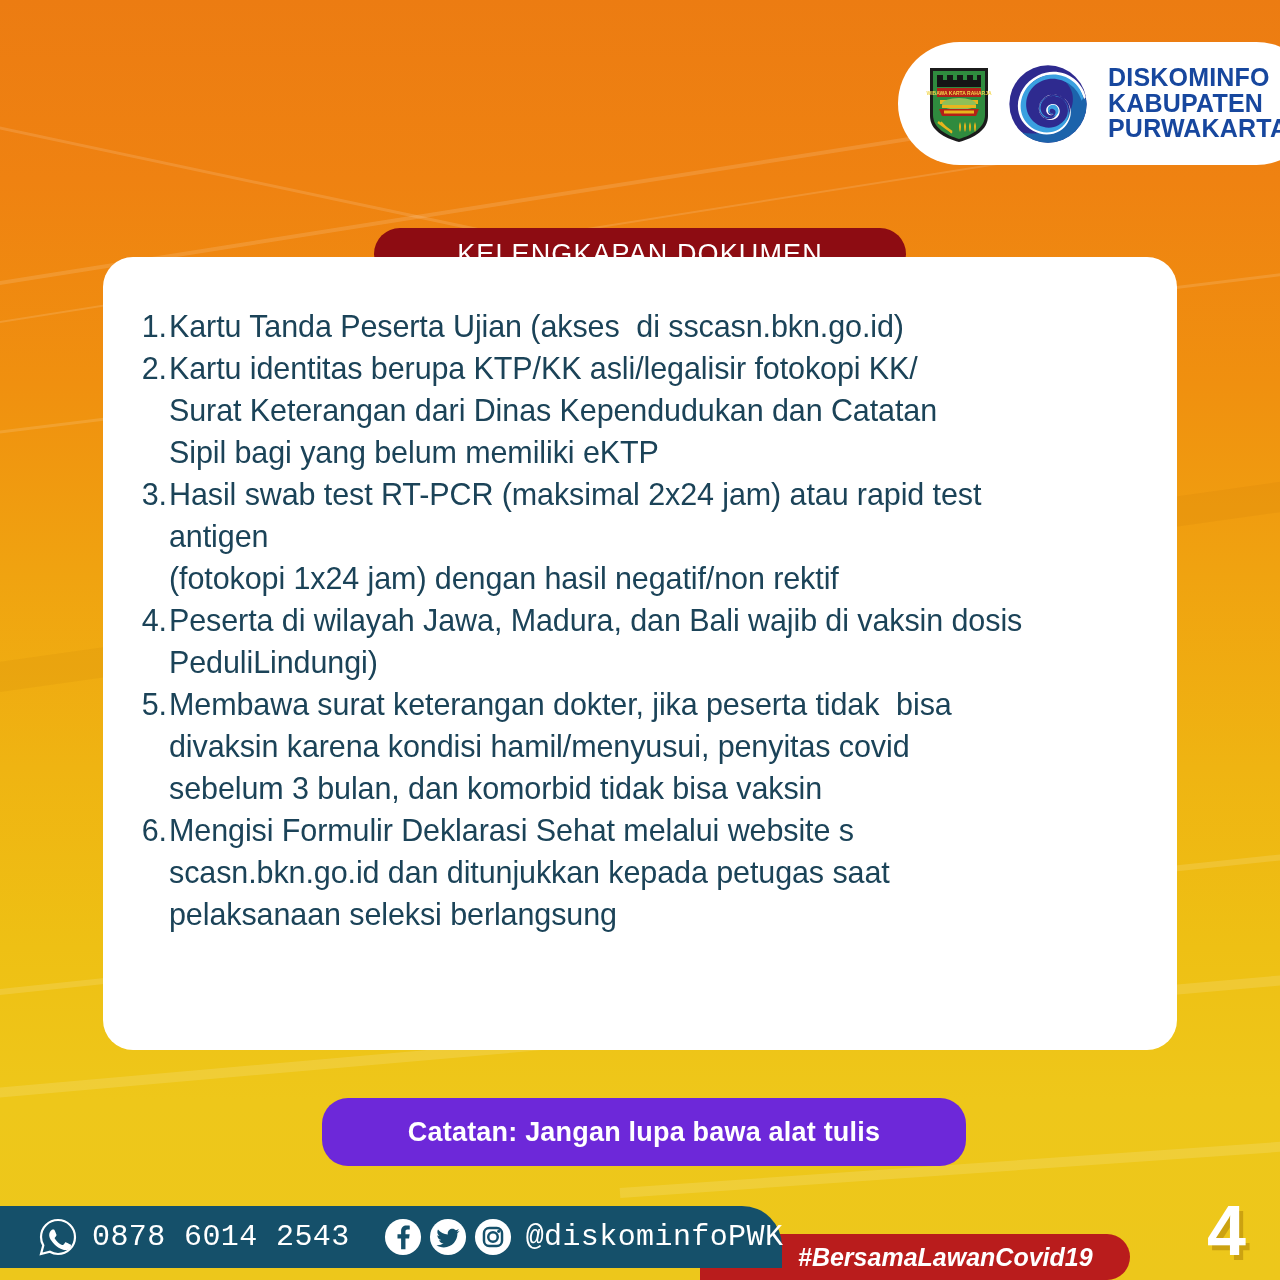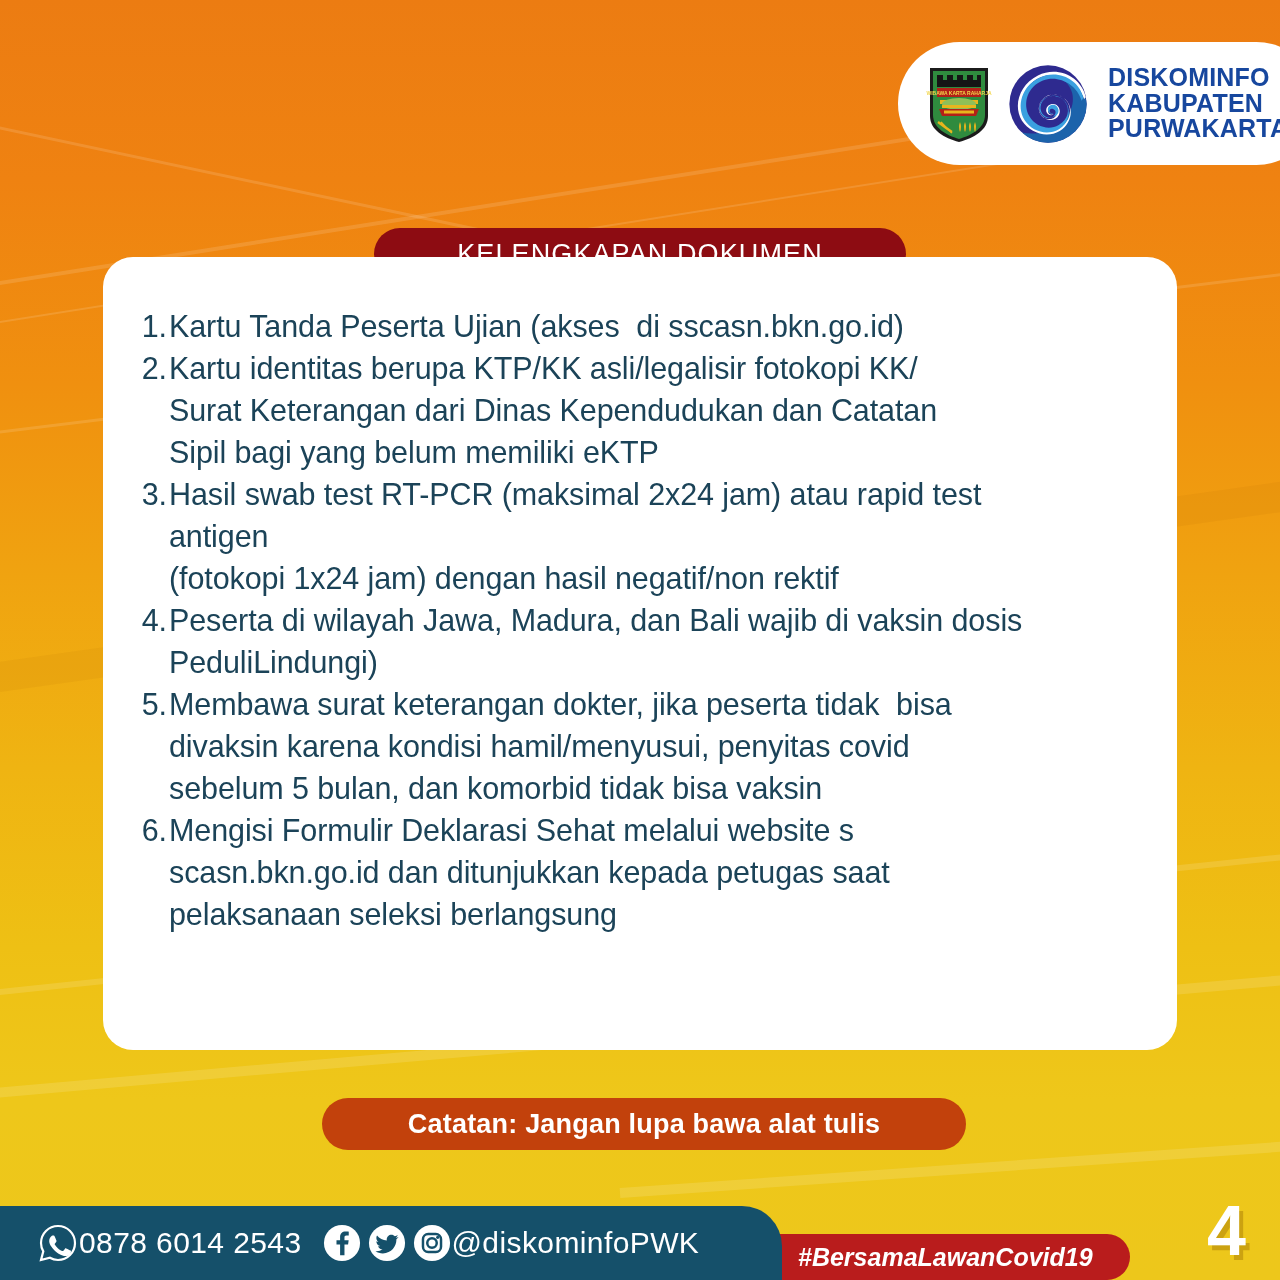--- a/index.html
+++ b/index.html
@@ -105,22 +105,22 @@
     text-align:right;
     padding-right:2px;
   }
   .item .body { flex:1; }
   .item .body .ln { display:block; white-space:pre; }
 
   
   #note-banner {
     position:absolute;
     left:322px; top:1098px;
-    width:644px; height:52px;
-    background:#c2410c;
+    width:644px; height:68px;
+    background:#6d28d9;
     border-radius:26px;
     display:flex; align-items:center; justify-content:center;
   }
   #note-banner span {
     color:#ffffff;
     font-size:27px;
     font-weight:bold;
     letter-spacing:0.2px;
   }
 
@@ -138,26 +138,27 @@
     font-size:25px;
     font-weight:bold;
     font-style:italic;
     margin-left:98px;
     white-space:nowrap;
   }
 
   #footer-bar {
     position:absolute;
     left:0; top:1206px;
-    width:782px; height:74px;
+    width:782px; height:62px;
     background:#15506a;
     border-radius:0 40px 0 0;
     display:flex; align-items:center;
     padding-left:38px;
-    gap:1px;
+    gap:14px;
+    font-family:Liberation Mono, monospace;
   }
   #footer-bar .phone, #footer-bar .handle {
     color:#ffffff;
     font-size:30px;
     letter-spacing:0.4px;
     white-space:nowrap;
   }
   .soc-row { display:flex; align-items:center; gap:7px; margin-left:20px; }
   .soc { width:38px; height:38px; flex:none; }
   #wa-icon { width:40px; height:40px; flex:none; }
@@ -257,21 +258,21 @@
         <div class="body">
           <span class="ln">Peserta di wilayah Jawa, Madura, dan Bali wajib di vaksin dosis</span>
           <span class="ln">PeduliLindungi)</span>
         </div>
       </div>
       <div class="item">
         <div class="num">5.</div>
         <div class="body">
           <span class="ln">Membawa surat keterangan dokter, jika peserta tidak  bisa</span>
           <span class="ln">divaksin karena kondisi hamil/menyusui, penyitas covid</span>
-          <span class="ln">sebelum 5 bulan, dan komorbid tidak bisa vaksin</span>
+          <span class="ln">sebelum 3 bulan, dan komorbid tidak bisa vaksin</span>
         </div>
       </div>
       <div class="item">
         <div class="num">6.</div>
         <div class="body">
           <span class="ln">Mengisi Formulir Deklarasi Sehat melalui website s</span>
           <span class="ln">scasn.bkn.go.id dan ditunjukkan kepada petugas saat</span>
           <span class="ln">pelaksanaan seleksi berlangsung</span>
         </div>
       </div>

